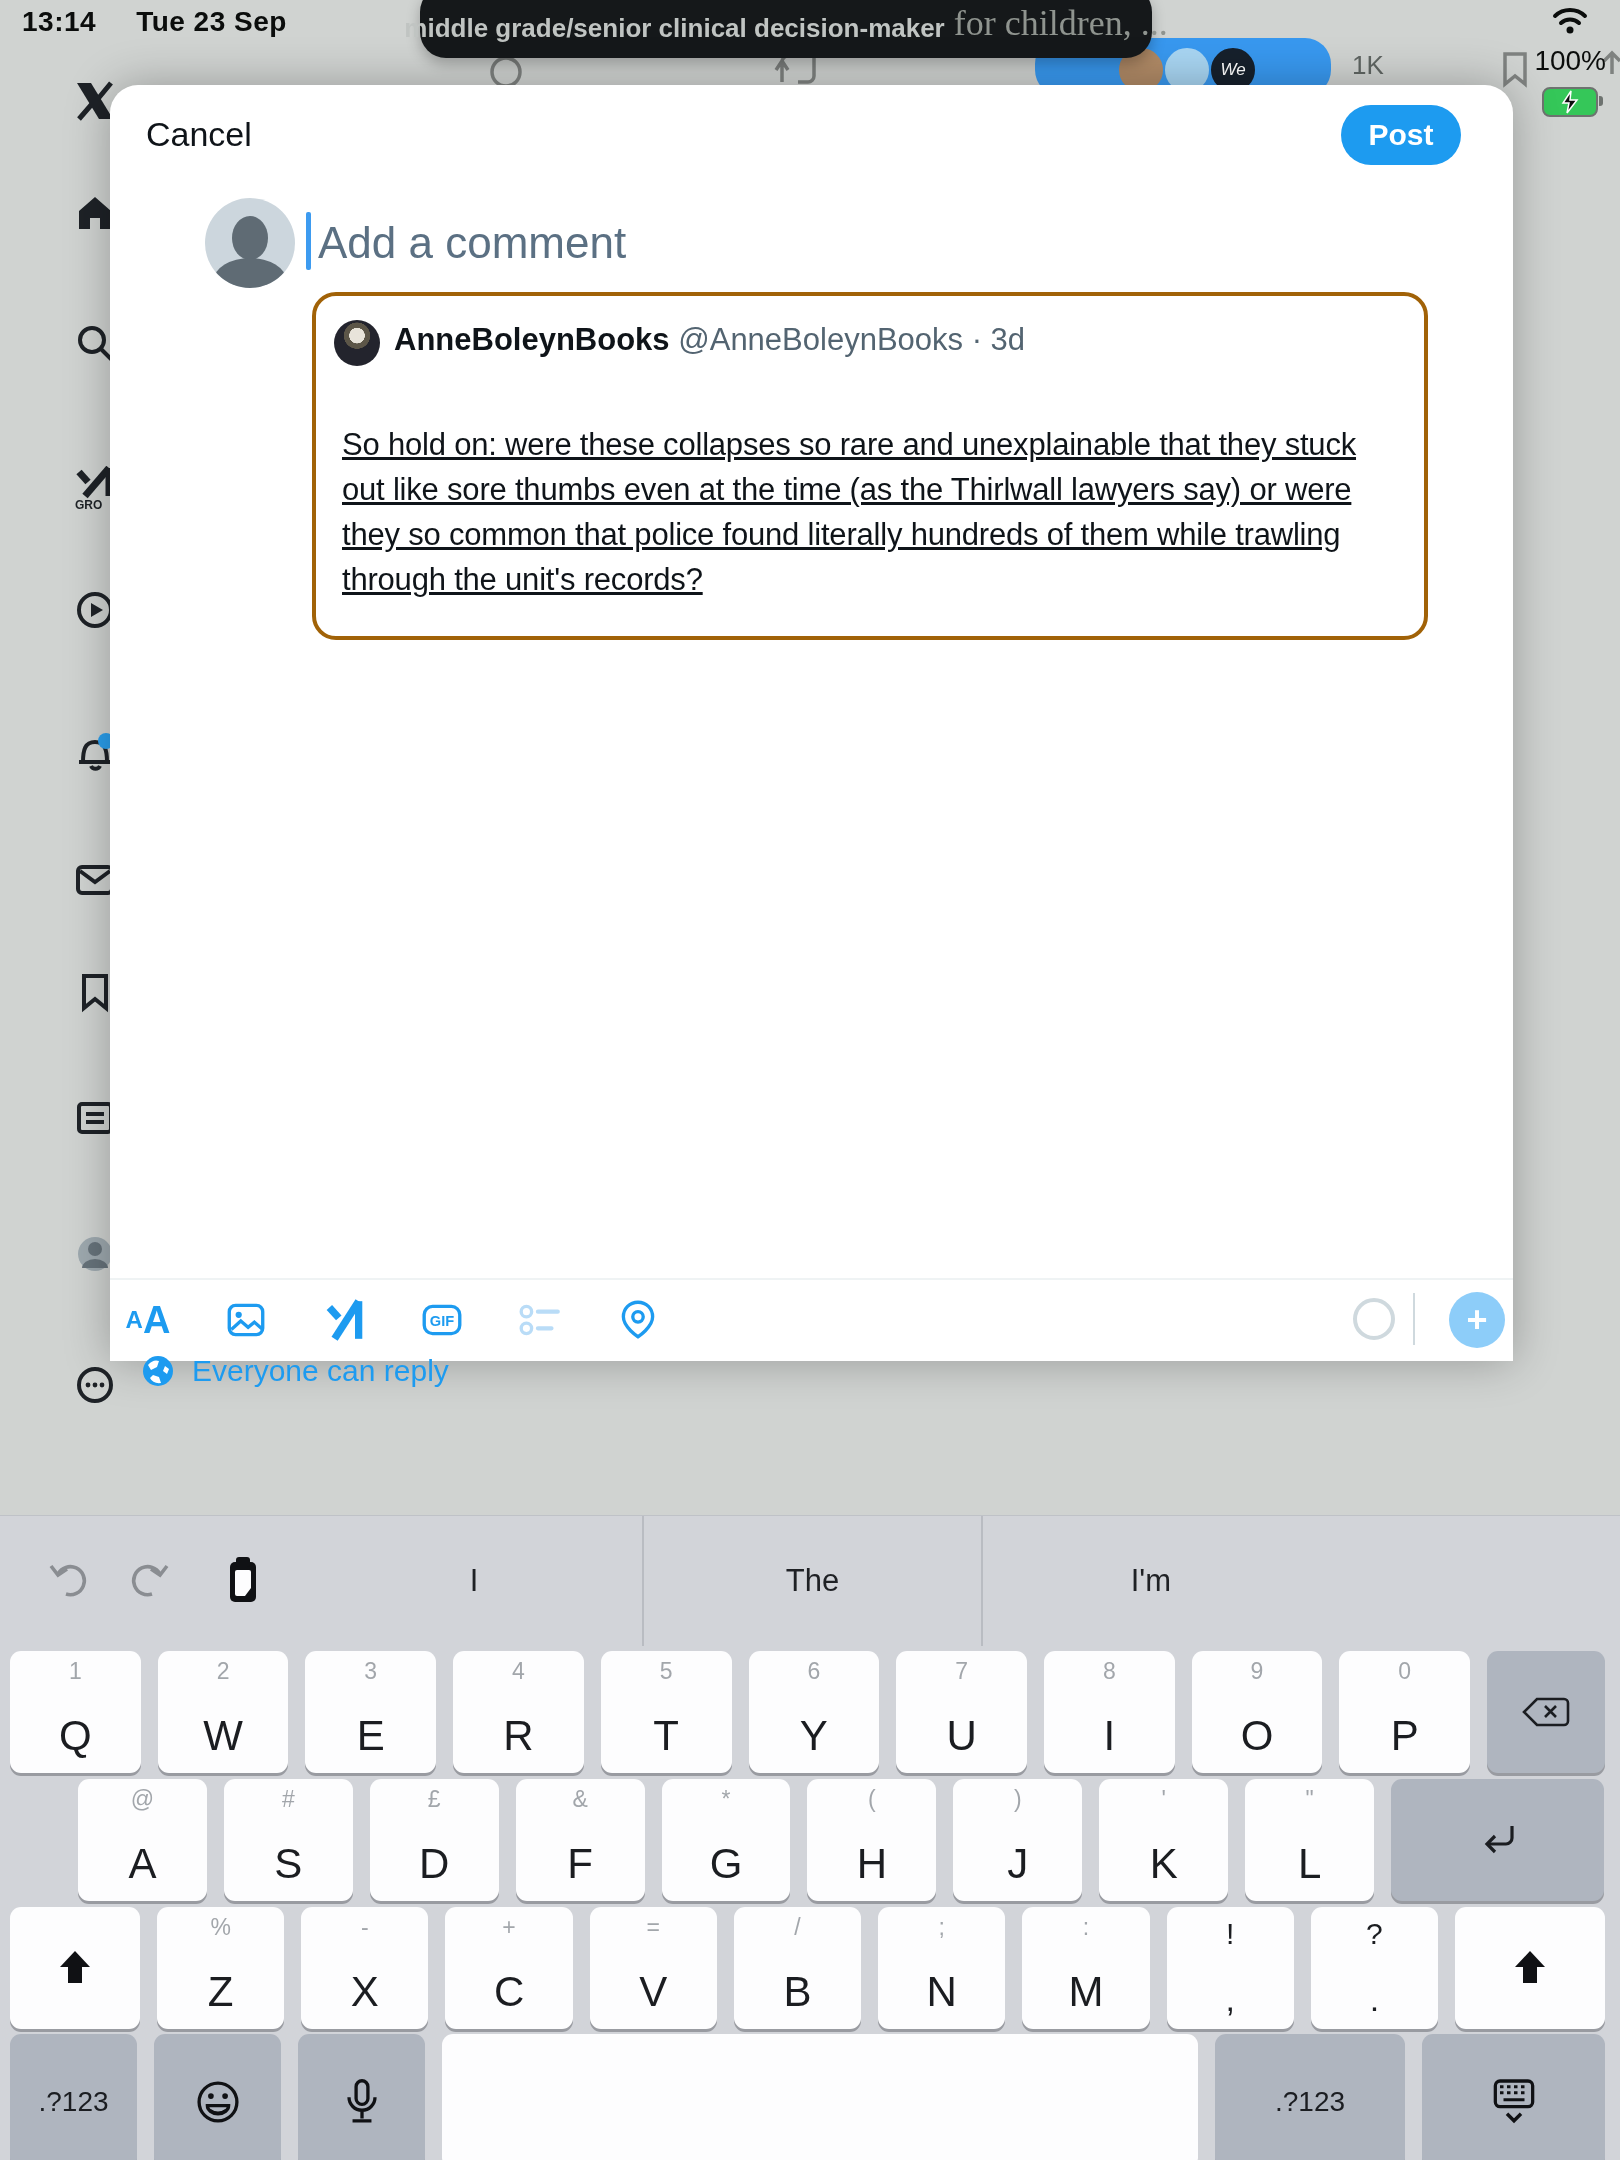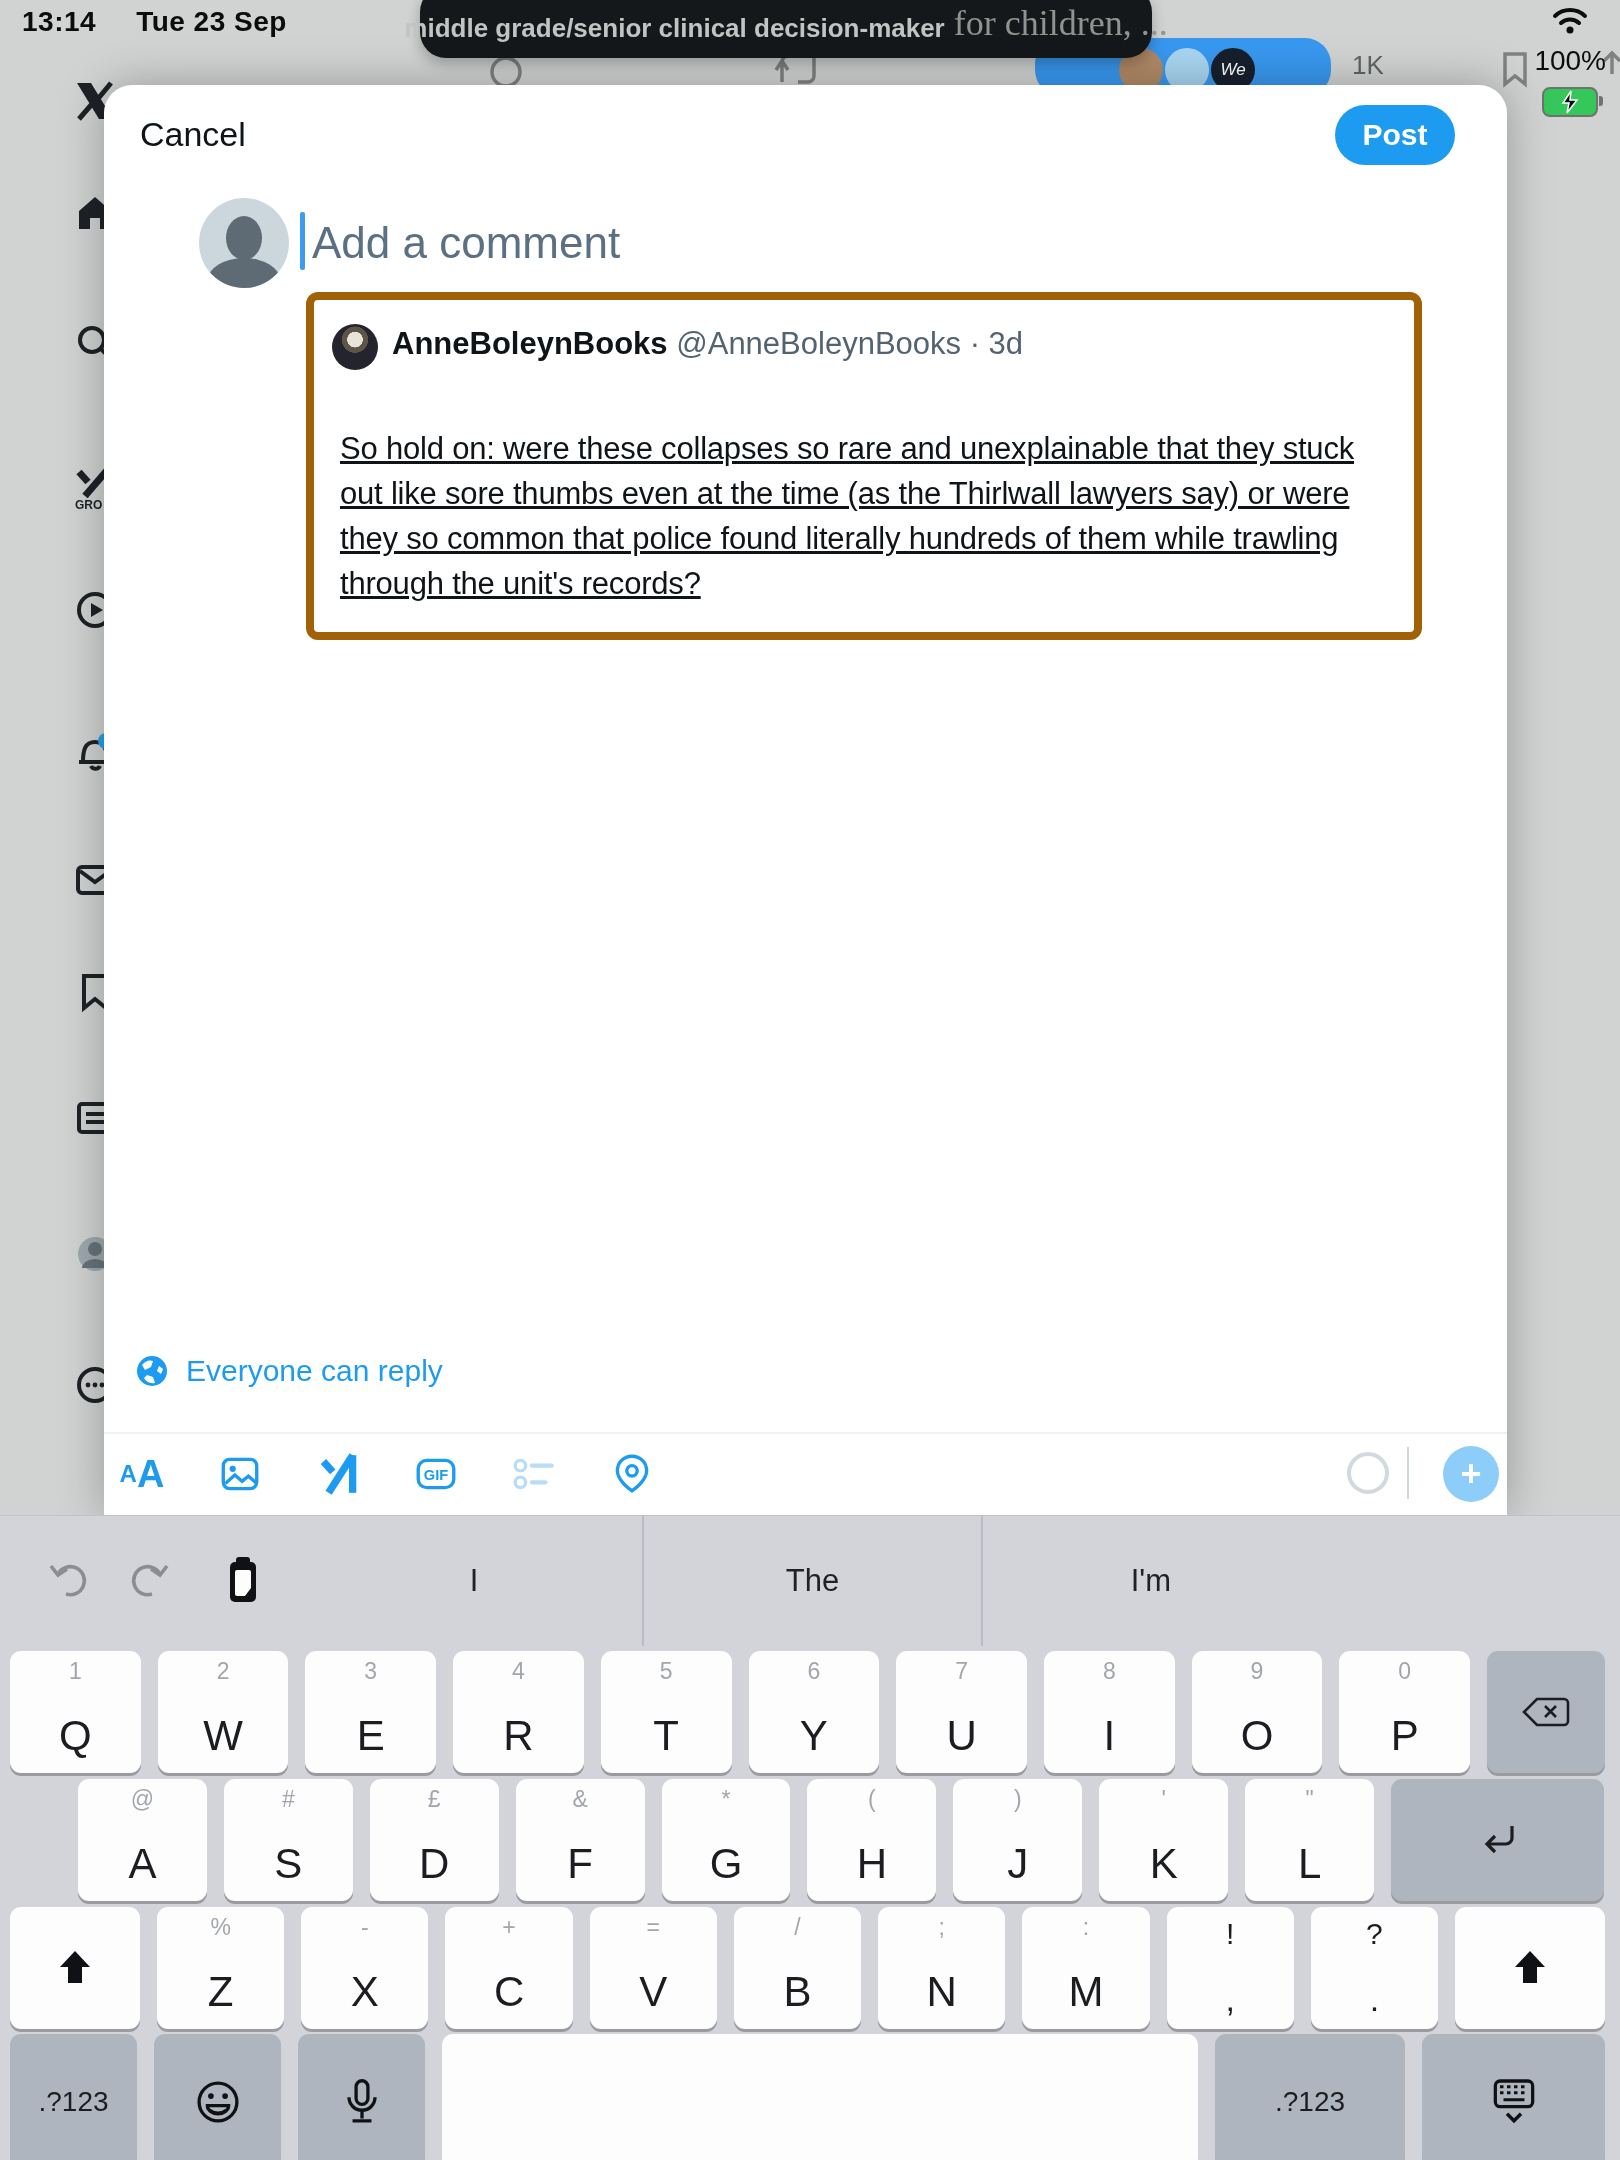--- a/index.html
+++ b/index.html
@@ -21,32 +21,32 @@
   .banner .b-bold{color:#c0c4c2;font-weight:700;font-size:26px;white-space:pre;}
   .banner .b-rest{color:#8f948f;font-size:36px;white-space:pre;font-family:Liberation Serif, serif;}
   
   .bg-layer{position:absolute;inset:0;z-index:1;}
   .side-icon{position:absolute;left:73px;width:44px;height:44px;opacity:.92;}
   .bg-action{position:absolute;top:48px;color:#6b6f6d;opacity:.8;}
   .bg-pill{position:absolute;left:1035px;top:38px;width:296px;height:58px;border-radius:26px;background:#3898ef;}
   .bg-pill .pav{position:absolute;top:8px;width:44px;height:44px;border-radius:50%;border:2px solid #3898ef;}
   .bg-stat{position:absolute;left:1352px;top:50px;font-size:26px;color:#5f6562;}
   
-  .modal{position:absolute;left:104px;top:85px;width:1403px;height:1430px;background:#fff;z-index:10;
+  .modal{position:absolute;left:110px;top:85px;width:1403px;height:1276px;background:#fff;z-index:10;
          border-radius:28px 28px 0 0;box-shadow:0 0 46px rgba(0,0,0,.28);}
   .cancel{position:absolute;left:36px;top:30px;font-size:34px;color:#0f1419;cursor:pointer;}
   .post-btn{position:absolute;right:52px;top:20px;width:120px;height:60px;border-radius:30px;background:#1d9bf0;border:none;
             color:#fff;font-size:30px;font-weight:700;font-family:inherit;display:flex;align-items:center;justify-content:center;cursor:pointer;}
   .comp-avatar{position:absolute;left:95px;top:113px;width:90px;height:90px;border-radius:50%;background:#ccd6dd;overflow:hidden;}
   .comp-avatar .head{position:absolute;left:27px;top:18px;width:36px;height:44px;border-radius:50%;background:#5f6b74;}
   .comp-avatar .body{position:absolute;left:9px;top:60px;width:72px;height:44px;border-radius:50%;background:#5f6b74;}
   .cursor{position:absolute;left:196px;top:127px;width:5px;height:58px;background:#3d9bf0;border-radius:2px;}
   .placeholder{position:absolute;left:208px;top:133px;font-size:44px;color:#5b7083;}
   
-  .quote{position:absolute;left:202px;top:207px;width:1116px;height:348px;border:8px solid #a16207;border-radius:12px;box-sizing:border-box;}
+  .quote{position:absolute;left:202px;top:207px;width:1116px;height:348px;border:4px solid #a16207;border-radius:24px;box-sizing:border-box;}
   .q-avatar{position:absolute;left:18px;top:24px;width:46px;height:46px;border-radius:50%;
             background:radial-gradient(circle at 50% 34%,#e8e4da 0 20%,#5c5648 21% 34%,#23242d 35% 100%);}
   .q-name{position:absolute;left:78px;top:26px;font-size:31px;font-weight:700;color:#0f1419;}
   .q-handle{font-weight:400;color:#536471;}
   .q-replying{position:absolute;left:26px;top:82px;font-size:31px;color:#536471;}
   .q-replying .link{color:#1d9bf0;}
   .q-body{position:absolute;left:26px;top:126px;width:1062px;font-size:31px;line-height:45px;color:#0f1419;letter-spacing:-.2px;text-decoration:underline;}
   
   .scope{position:absolute;left:30px;top:1268px;display:flex;align-items:center;gap:16px;color:#1d9bf0;font-size:30px;font-weight:500;cursor:pointer;}
   

